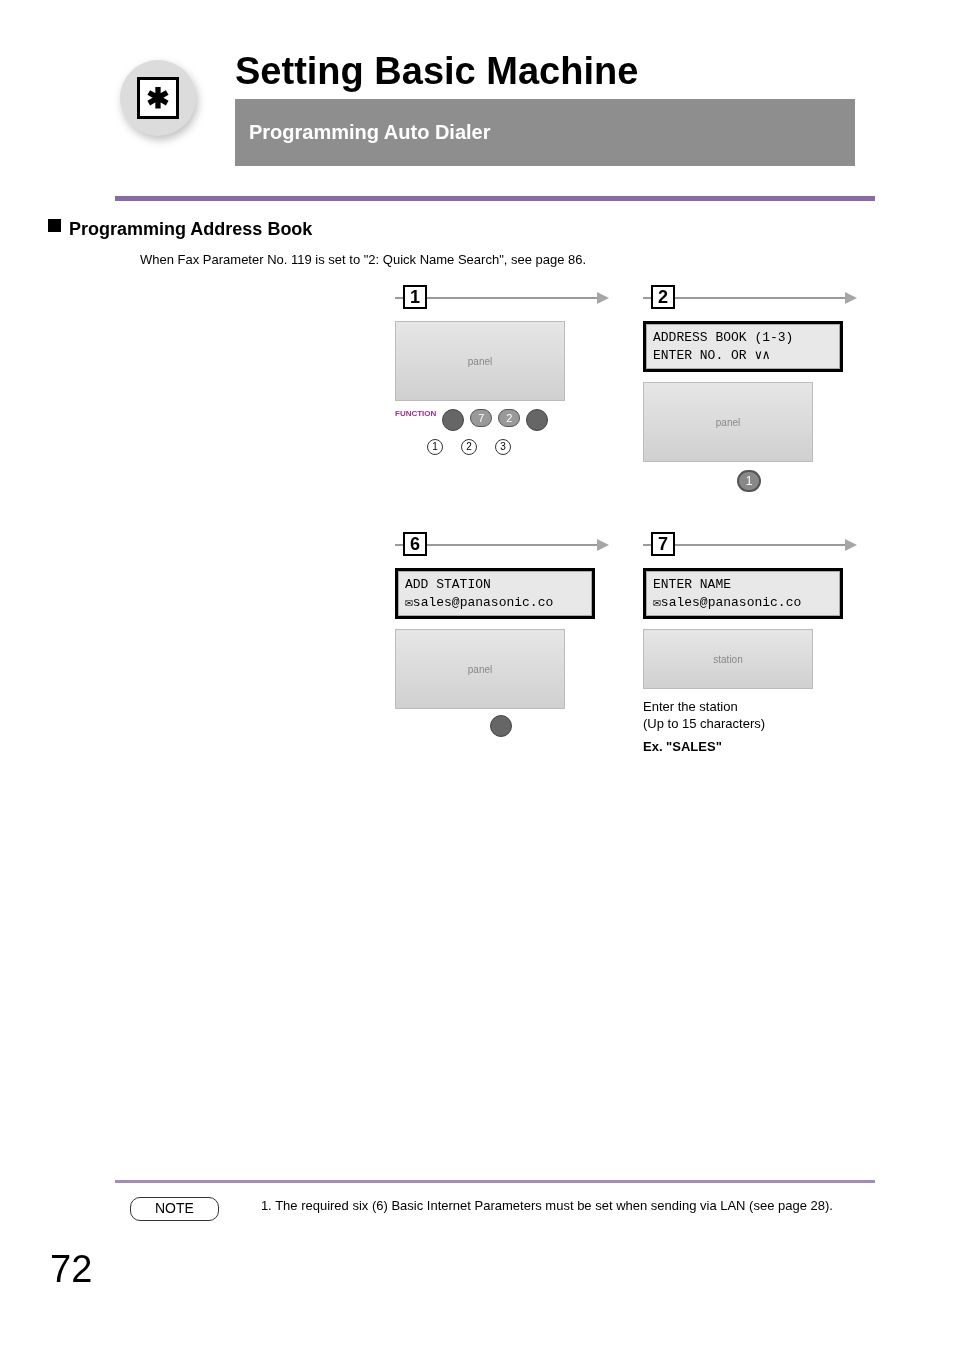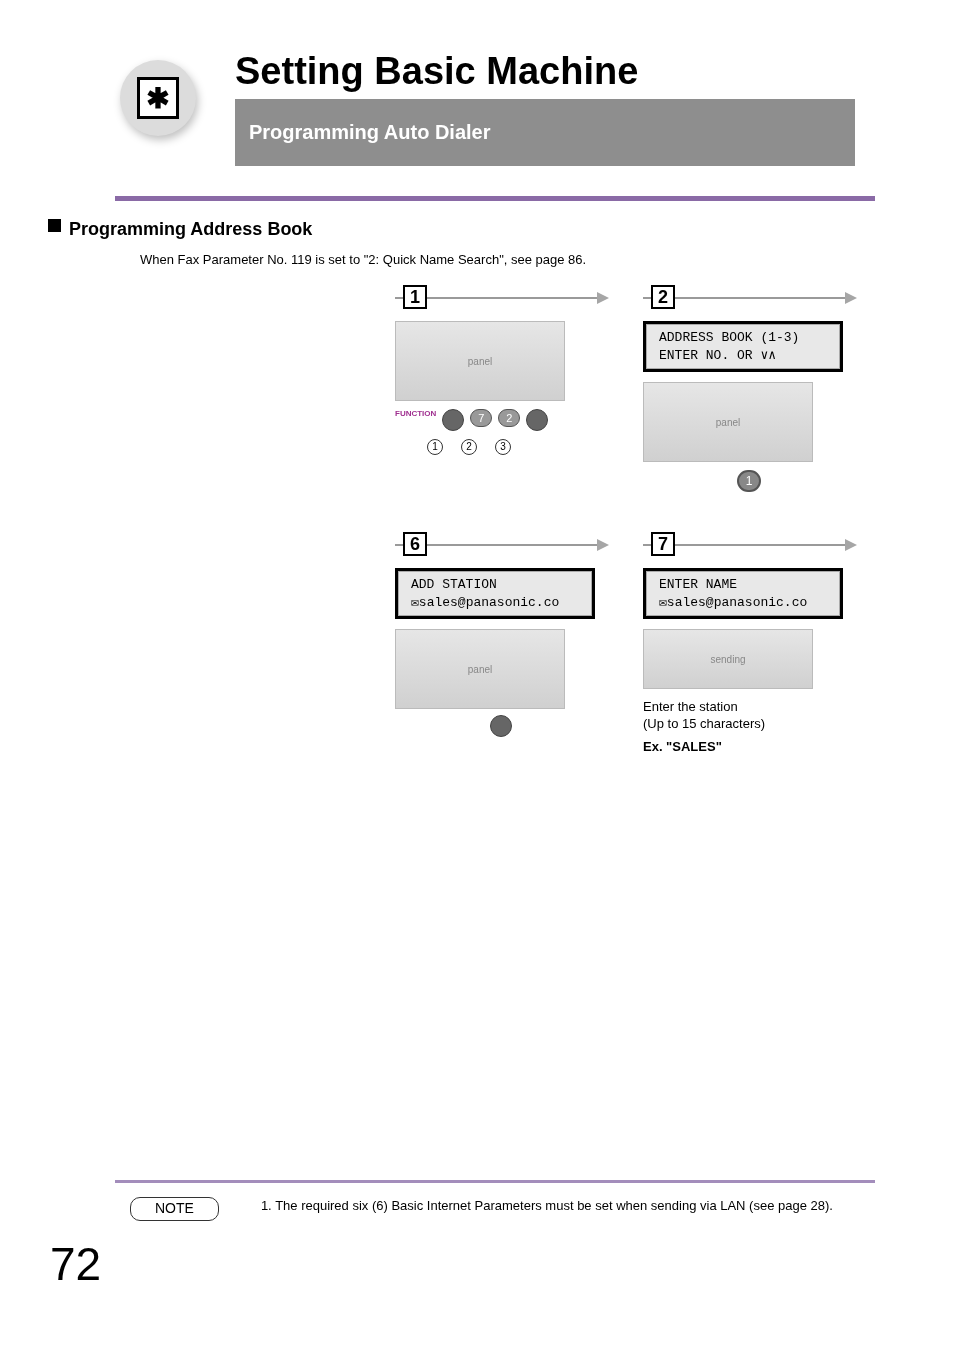--- a/index.html
+++ b/index.html
@@ -132,21 +132,21 @@
     .lcd-box {
       background: #000;
       padding: 3px;
       width: 200px;
     }
     .lcd-inner {
       background: #e8e8e8;
       border: 1px solid #aaa;
       font-family: "Courier New", monospace;
       font-size: 13px;
-      padding: 4px 12px;
+      padding: 4px 6px;
       min-height: 40px;
       line-height: 1.35;
     }
     .device-img {
       width: 170px;
       height: 80px;
       background: linear-gradient(#e6e6e6, #d0d0d0);
       border: 1px solid #bbb;
       margin-top: 10px;
       position: relative;
@@ -231,21 +231,21 @@
       flex: none;
     }
     .note-text {
       flex: 1;
       line-height: 1.4;
     }
     .page-num {
       position: absolute;
       left: 50px;
       bottom: 60px;
-      font-size: 46px;
+      font-size: 38px;
       font-weight: 400;
     }
     .note-section { position:absolute; bottom:130px; left:0; width:100%; }
   </style>
 </head>
 <body>
 
 <div class="header-wrap">
   <div class="icon-badge">
     <div class="icon-badge-inner">✱</div>
@@ -331,21 +331,21 @@
       <div class="step-head">
         <div class="hline"></div>
         <div class="step-num">7</div>
       </div>
       <div class="lcd-box">
         <div class="lcd-inner">
           <div>ENTER NAME</div>
           <div>✉sales@panasonic.co</div>
         </div>
       </div>
-      <div class="device-img" style="height:60px;">sending</div>
+      <div class="device-img" style="height:60px;">station</div>
       <div class="caption">Enter the station</div>
       <div class="caption" style="margin-top:2px;">(Up to 15 characters)</div>
       <div class="caption-bold">Ex. "SALES"</div>
     </div>
 
   </div>
 
 </div>
 
 <div class="note-section">

